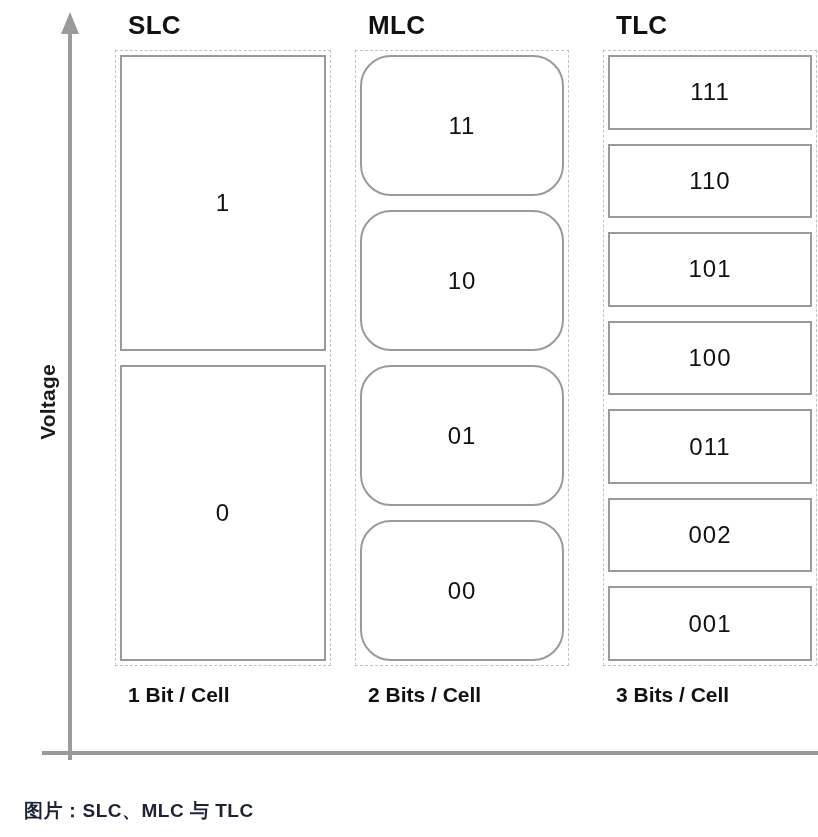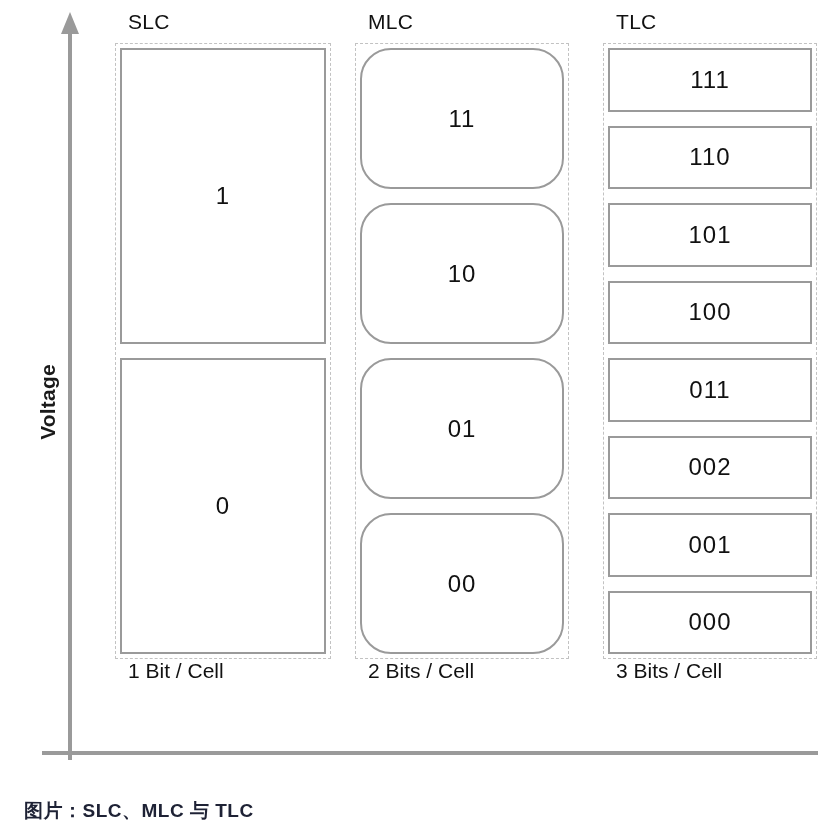--- a/index.html
+++ b/index.html
@@ -35,22 +35,22 @@
     color: #1a1a1a;
     white-space: nowrap;
   }
 
   
   .column {
     position: absolute;
     top: 10px;
   }
   .col-header {
-    font-size: 21px;
-    font-weight: 400;
+    font-size: 26px;
+    font-weight: 700;
     color: #111111;
     letter-spacing: 0.3px;
     margin-bottom: 9px;
     padding-left: 13px;
   }
   .cell-group {
     border: 1px dashed #c2c2c2;
     padding: 4px;
     display: flex;
     flex-direction: column;
@@ -62,22 +62,23 @@
     background: #ffffff;
     display: flex;
     align-items: center;
     justify-content: center;
     font-size: 24px;
     font-weight: 400;
     color: #111111;
     letter-spacing: 1px;
   }
   .col-footer {
+    margin-top: 17px;
     font-size: 21px;
-    font-weight: 400;
+    font-weight: 700;
     color: #111111;
     padding-left: 13px;
     white-space: nowrap;
   }
 
   
   #col-slc { left: 115px; width: 216px; }
   #col-mlc { left: 355px; width: 214px; }
   #col-tlc { left: 603px; width: 214px; }
 
@@ -137,18 +138,17 @@
 <div class="column" id="col-tlc">
   <div class="col-header">TLC</div>
   <div class="cell-group">
     <div class="cell">111</div>
     <div class="cell">110</div>
     <div class="cell">101</div>
     <div class="cell">100</div>
     <div class="cell">011</div>
     <div class="cell">002</div>
     <div class="cell">001</div>
-    <div class="cell">000</div>
   </div>
   <div class="col-footer">3 Bits / Cell</div>
 </div>
 
 <div class="caption">图片：SLC、MLC 与 TLC</div>
 
 </body></html>

